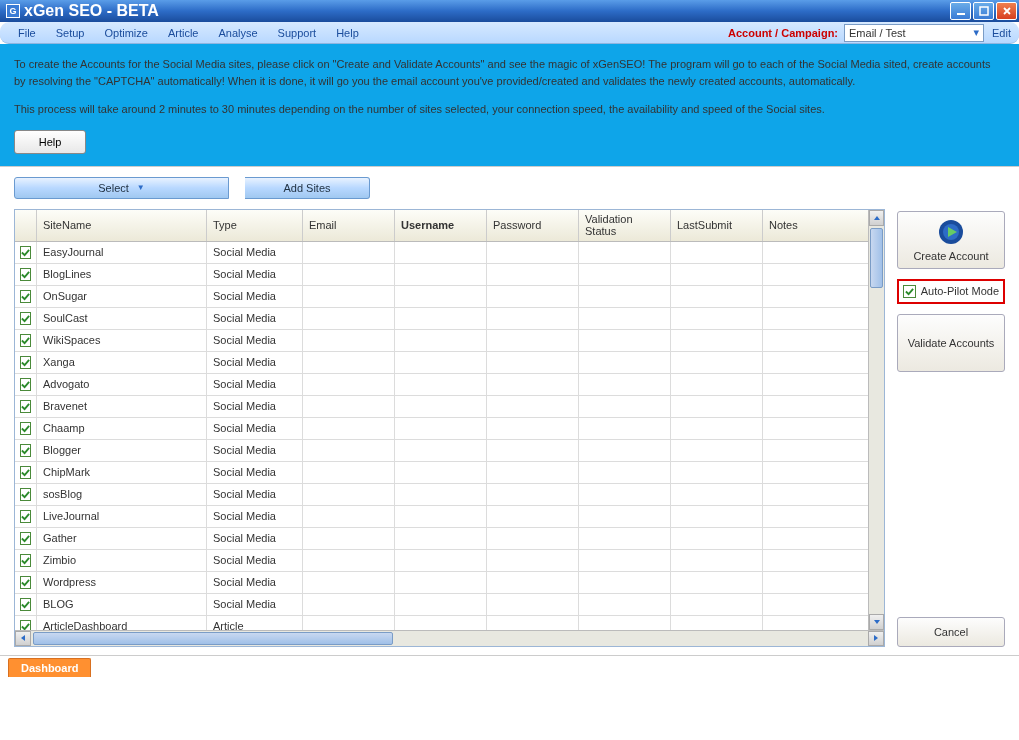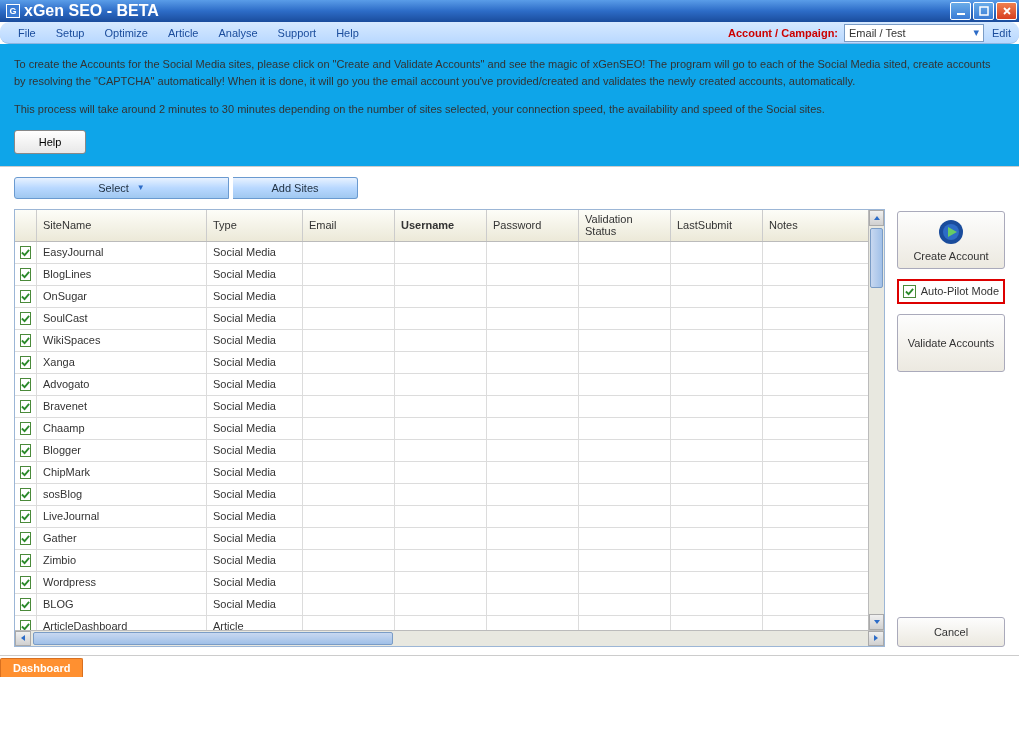--- a/index.html
+++ b/index.html
@@ -19,21 +19,21 @@
 .menubar .spacer { flex: 1; }
 .menubar .acct-label { font-weight: bold; color: #c00; margin-right: 6px; }
 .menubar .acct-dd { width: 140px; height: 18px; border: 1px solid #7a9cc6; background: #fff; display: flex; align-items: center; padding: 0 4px; font-size: 11px; }
 .menubar .acct-dd .arrow { margin-left: auto; color: #2d6cc7; }
 .menubar .edit-link { margin-left: 8px; color: #1a4c9c; cursor: pointer; }
 
 .content { padding: 12px 14px; background: #0ea5e9; border-bottom: 1px solid #ccc; }
 .desc { font-size: 11px; line-height: 1.5; margin-bottom: 12px; color: #333; }
 .help-btn { width: 72px; height: 24px; border: 1px solid #888; border-radius: 3px; background: linear-gradient(to bottom, #fff, #e8e8e8); cursor: pointer; font-size: 11px; }
 
-.toolbar-row { padding: 10px 14px 6px; background: #fff; display: flex; gap: 4px; }
+.toolbar-row { padding: 10px 14px 6px; background: #fff; display: flex; gap: 16px; }
 .pill-btn { height: 22px; border: 1px solid #6a9ad0; background: linear-gradient(to bottom, #e8f2ff, #b8d8ff 50%, #a0c8f0); border-radius: 3px; cursor: pointer; font-size: 11px; color: #234; display: flex; align-items: center; justify-content: center; }
 .pill-select { width: 215px; border-radius: 3px 0 0 3px; }
 .pill-select .arrow { margin-left: 8px; color: #2d6cc7; font-size: 8px; }
 .pill-add { width: 125px; border-left: none; border-radius: 0 3px 3px 0; }
 
 .main-area { display: flex; padding: 4px 14px 8px; gap: 12px; background: #fff; }
 .grid-wrap { flex: 1; border: 1px solid #9cb6d6; position: relative; }
 .grid-scroll { height: 420px; overflow: hidden; position: relative; }
 .grid-header { display: flex; background: linear-gradient(to bottom, #fdfdf8, #ece9d8); border-bottom: 1px solid #bbb; height: 32px; }
 .gh-cell { border-right: 1px solid #ccc; padding: 4px 6px; font-size: 11px; display: flex; align-items: center; }
@@ -63,21 +63,21 @@
 .hscroll .track { flex: 1; position: relative; }
 .hscroll .thumb { position: absolute; left: 2px; top: 1px; bottom: 1px; width: 360px; background: linear-gradient(to bottom, #c8d8f0, #a0c0e8); border: 1px solid #7a9cc6; border-radius: 2px; cursor: pointer; }
 .hscroll .arrow.right { }
 
 .side-panel { width: 108px; display: flex; flex-direction: column; gap: 10px; padding-top: 2px; }
 .side-btn { border: 1px solid #aab; background: linear-gradient(to bottom, #fdfdfd, #ece9e0); border-radius: 3px; padding: 8px 4px; text-align: center; cursor: pointer; font-size: 11px; }
 .side-btn.tall { height: 58px; display: flex; flex-direction: column; align-items: center; justify-content: center; gap: 4px; }
 .side-btn.tall .icon-wrap { width: 28px; height: 28px; }
 .autopilot-box { border: 2px solid #d00; padding: 4px; display: flex; align-items: center; gap: 4px; font-size: 11px; background: #fff; justify-content: space-between; }
 
-.footer-tabs { height: 22px; background: #fff; border-top: 1px solid #ccc; display: flex; align-items: flex-end; }
+.footer-tabs { height: 22px; background: #fff; border-top: 1px solid #ccc; display: flex; align-items: flex-end; padding-left: 8px; }
 .footer-tab { background: #ff9030; color: #fff; padding: 3px 12px; border: 1px solid #d87020; border-bottom: none; font-size: 11px; font-weight: bold; cursor: pointer; border-radius: 2px 2px 0 0; }
 </style>
 </head>
 <body>
 
 <div class="titlebar">
   <div class="app-icon">G</div>
   <div class="title">xGen SEO - BETA</div>
   <div class="winbtns">
     <div class="winbtn min">

